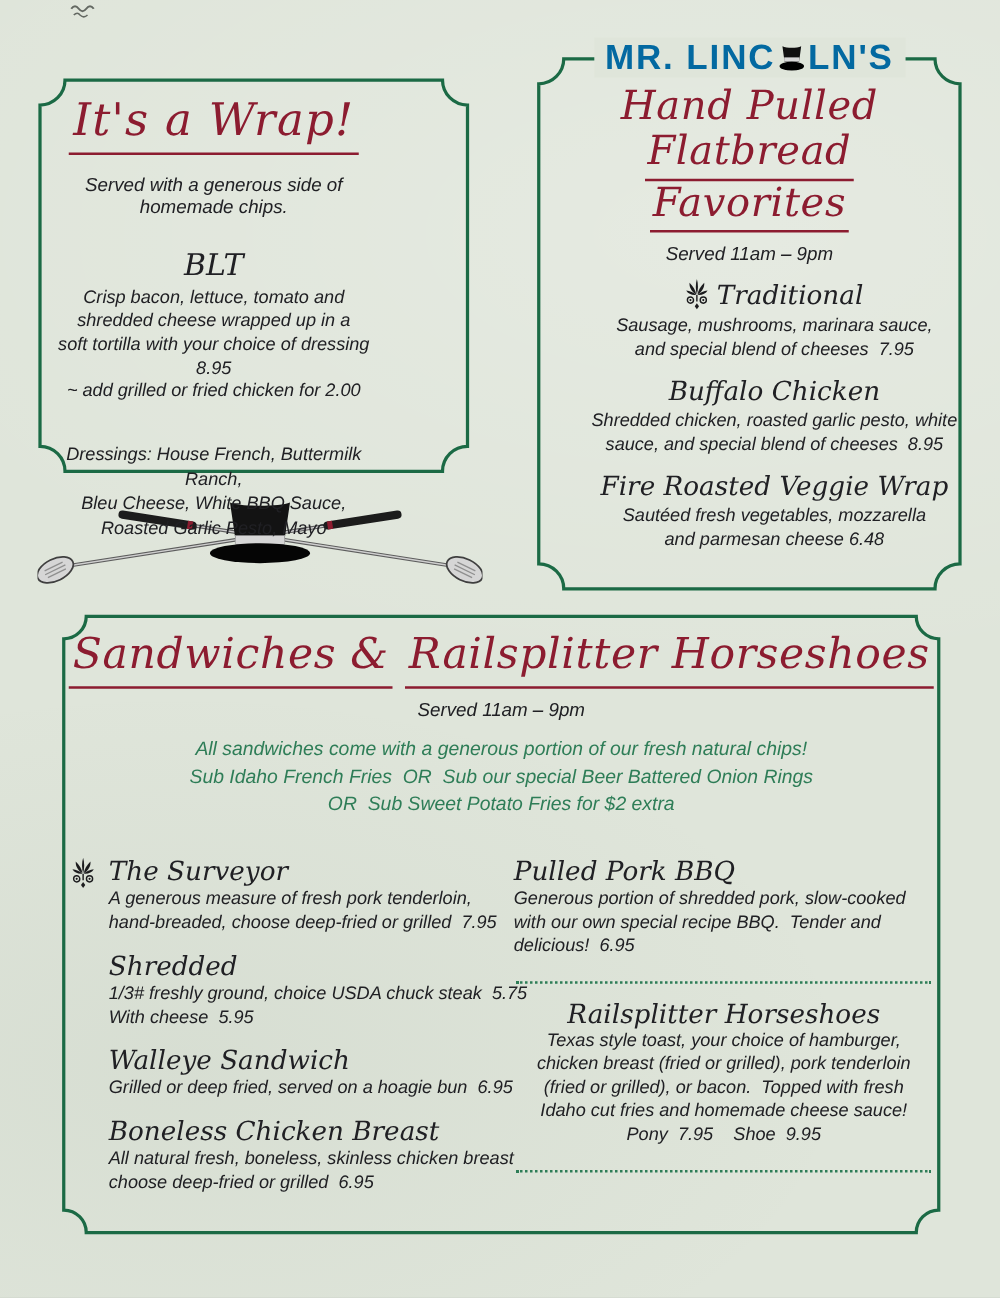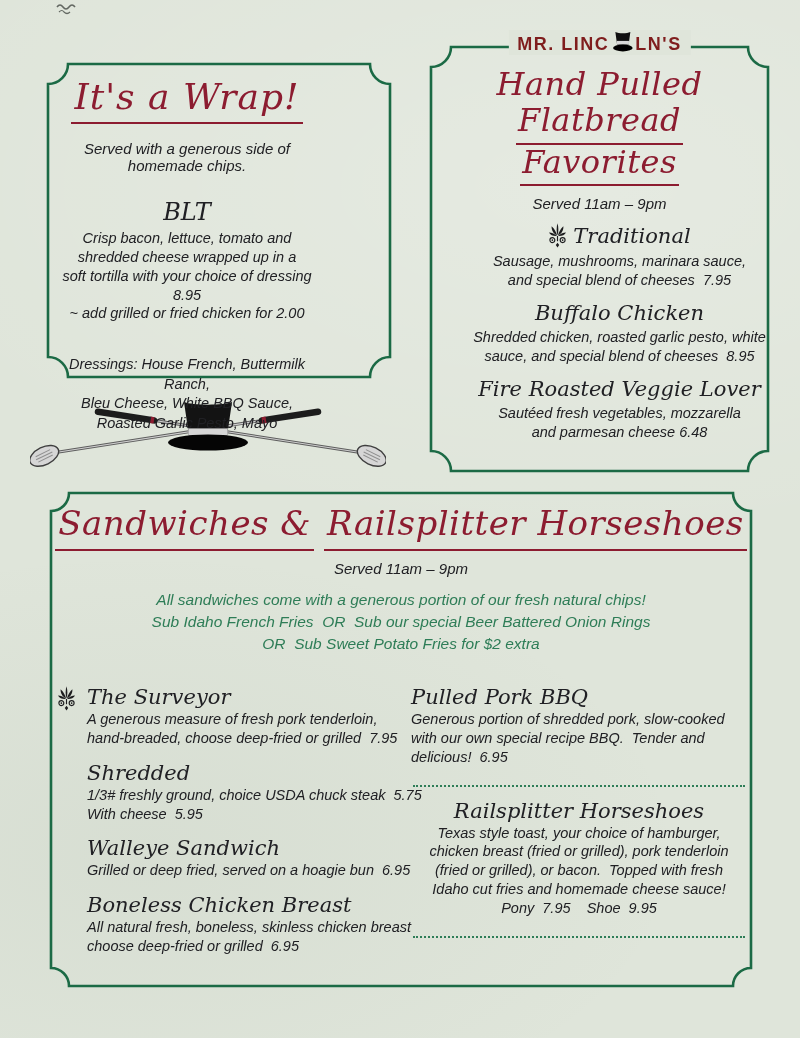--- a/index.html
+++ b/index.html
@@ -15,33 +15,33 @@
   .box-frame{position:absolute;inset:0;z-index:1;}
   .box-content{position:relative;z-index:2;height:100%;}
   .script{font-family:"DejaVu Serif",serif;font-style:italic;}
   .red{color:#8c1c30;}
   .green{color:#2e7d57;}
   .center{text-align:center;}
   .prewrap{white-space:pre-wrap;}
   .uline{border-bottom:2px solid #8c1c30;display:inline-block;}
 
   
-  .wrap-box{left:46px;top:62px;width:282px;height:317px;}
+  .wrap-box{left:30px;top:62px;width:282px;height:317px;}
   .wrap-title{font-size:36px;letter-spacing:1px;padding:0 4px 5px 4px;margin-top:14px;}
   .wrap-sub{font-style:italic;font-size:15px;margin-top:16px;}
   .blt-name{font-size:24px;margin-top:24px;}
   .item-desc{font-style:italic;font-size:14.5px;line-height:1.3;margin-top:3px;}
   .dressings{font-style:italic;font-size:14.5px;line-height:1.35;margin-top:32px;}
 
   
   .flat-box{left:429px;top:45px;width:341px;height:428px;}
   .brand{
     position:absolute;top:-15px;left:50%;transform:translateX(-50%);
     background:#dfe5da;padding:0 9px;white-space:nowrap;z-index:3;
-    font-weight:bold;font-size:18px;letter-spacing:1.5px;color:#7f1d1d;
+    font-weight:bold;font-size:28px;letter-spacing:1.5px;color:#0369a1;
   }
   .brand svg{vertical-align:-4px;margin:0 1px;}
   .flat-title{font-size:32px;line-height:1.12;margin-top:22px;letter-spacing:.5px;}
   .flat-title .uline{padding:0 2px 4px 2px;margin:0 4px;}
   .served{font-style:italic;font-size:15px;margin-top:9px;}
   .flat-item{margin-top:11px;padding-left:40px;}
   .flat-item-name{font-size:21px;}
   .fleuron{display:inline-block;vertical-align:-6px;margin-right:6px;}
 
   
@@ -136,21 +136,21 @@
       </div>
 
       <div class="flat-item">
         <div class="script flat-item-name">Buffalo Chicken</div>
         <div class="item-desc prewrap">Shredded chicken, roasted garlic pesto, white
 sauce, and special blend of cheeses  8.95</div>
       </div>
 
 
       <div class="flat-item">
-        <div class="script flat-item-name">Fire Roasted Veggie Lover</div>
+        <div class="script flat-item-name">Fire Roasted Veggie Wrap</div>
         <div class="item-desc prewrap">Sautéed fresh vegetables, mozzarella
 and parmesan cheese 6.48</div>
       </div>
     </div>
   </div>
 
   <svg class="ornament" width="356" height="94" viewBox="0 0 356 94">
 
     <line x1="16" y1="56" x2="286" y2="14" stroke="#5d5d5d" stroke-width="3"></line>
     <line x1="16" y1="56" x2="286" y2="14" stroke="#cfcfcf" stroke-width="1.1"></line>

